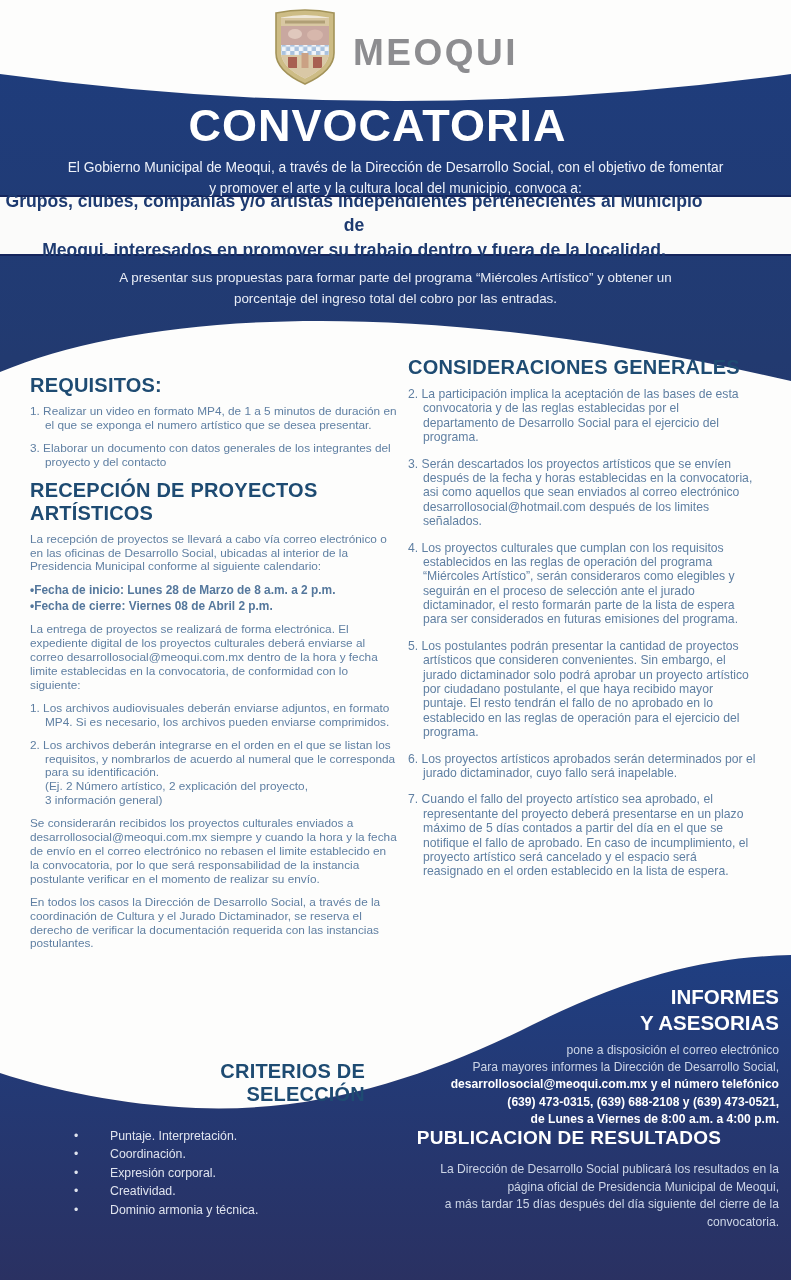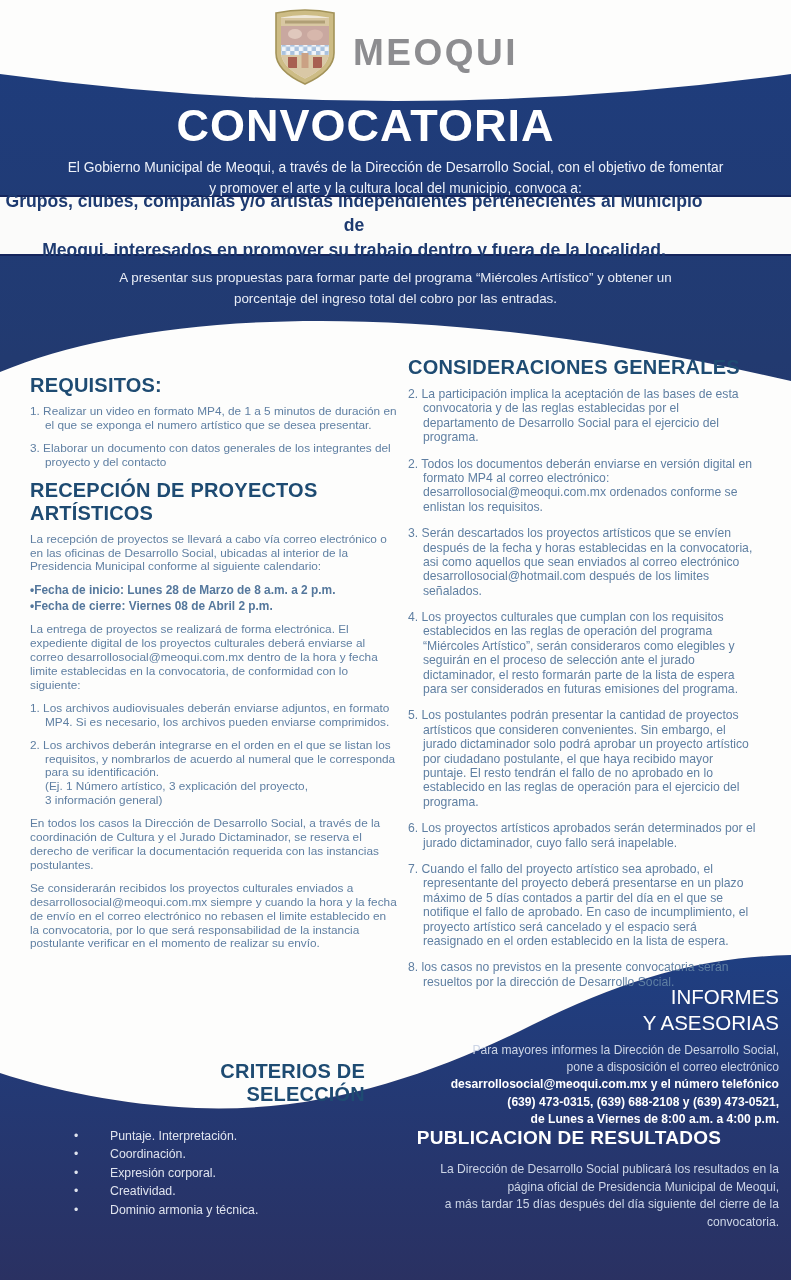--- a/index.html
+++ b/index.html
@@ -7,21 +7,21 @@
        font-family:"Liberation Sans",sans-serif;background:#272e5a}
   .abs{position:absolute}
   .bg-svg{position:absolute;left:0;top:0}
 
   
   .brand-row{left:0;top:8px;width:791px;display:flex;justify-content:center;
              align-items:center;gap:16px}
   .brand-text{font-size:37px;font-weight:bold;color:#8d8d90;letter-spacing:2.5px;margin-top:12px}
 
   
-  .title{left:4px;top:100px;width:723px;text-align:center;color:#ffffff;
+  .title{left:16px;top:100px;width:723px;text-align:center;color:#ffffff;
          font-size:45px;font-weight:bold;letter-spacing:1px}
   .subtitle{left:0;top:158px;width:791px;text-align:center;color:#eef2fa;
             font-size:13.8px;line-height:1.5;white-space:pre-line}
   .band-head{left:0;top:197px;width:708px;height:57px;display:flex;align-items:center;
              justify-content:center}
   .band-head span{width:100%;text-align:center;color:#1d3a70;font-weight:bold;
                   font-size:17.6px;line-height:1.38;white-space:pre-line}
   .program{left:0;top:268px;width:791px;text-align:center;color:#e9edf6;
            font-size:13.4px;line-height:1.55;white-space:pre-line}
 
@@ -40,21 +40,21 @@
   .mb{margin-bottom:9px}
 
   
   .criterios-title{left:55px;top:1060px;width:310px;text-align:right;margin:0}
   .crit-list{left:62px;top:1127px;width:345px}
   .crit-item{display:flex;color:#dfe3ee;font-size:12.3px;line-height:1.5}
   .crit-bullet{width:48px;padding-left:12px;box-sizing:border-box;flex:none}
 
   
   .informes-title{right:12px;top:984px;width:320px;text-align:right;color:#ffffff;
-                  font-weight:normal;font-size:20.5px;line-height:1.25;white-space:pre-line}
+                  font-weight:bold;font-size:20.5px;line-height:1.25;white-space:pre-line}
   .informes-body{right:12px;top:1042px;width:390px;text-align:right;
                  font-size:12.1px;line-height:1.42}
   .line-normal{display:block;color:#ccd5e6}
   .line-bold{display:block;color:#ffffff;font-weight:bold}
   .pub-title{right:12px;top:1127px;width:420px;text-align:center;color:#ffffff;
              font-weight:bold;font-size:19px;letter-spacing:.3px}
   .pub-body{right:12px;top:1161px;width:420px;text-align:right;color:#ccd5e6;
             font-size:12.1px;line-height:1.45;white-space:pre-line}
 </style>
 </head>
@@ -134,36 +134,34 @@
     <div class="body-text num-item">3. Elaborar un documento con datos generales de los integrantes del proyecto y del contacto</div>
 
     <h2 class="sec-title mt">RECEPCIÓN DE PROYECTOS
 ARTÍSTICOS</h2>
     <p class="body-text para">La recepción de proyectos se llevará a cabo vía correo electrónico o en las oficinas de Desarrollo Social, ubicadas al interior de la Presidencia Municipal conforme al siguiente calendario:</p>
     <div class="bold-line">•Fecha de inicio: Lunes 28 de Marzo de 8 a.m. a 2 p.m.</div>
     <div class="bold-line mb">•Fecha de cierre: Viernes 08 de Abril 2 p.m.</div>
     <p class="body-text para">La entrega de proyectos se realizará de forma electrónica. El expediente digital de los proyectos culturales deberá enviarse al correo desarrollosocial@meoqui.com.mx dentro de la hora y fecha limite establecidas en la convocatoria, de conformidad con lo siguiente:</p>
     <div class="body-text num-item">1. Los archivos audiovisuales deberán enviarse adjuntos, en formato MP4. Si es necesario, los archivos pueden enviarse comprimidos.</div>
     <div class="body-text num-item">2. Los archivos deberán integrarse en el orden en el que se listan los requisitos, y nombrarlos de acuerdo al numeral que le corresponda para su identificación.
-(Ej. 1 Número artístico, 3 explicación del proyecto,
+(Ej. 2 Número artístico, 2 explicación del proyecto,
 3 información general)</div>
+    <p class="body-text para">Se considerarán recibidos los proyectos culturales enviados a desarrollosocial@meoqui.com.mx siempre y cuando la hora y la fecha de envío en el correo electrónico no rebasen el limite establecido en la convocatoria, por lo que será responsabilidad de la instancia postulante verificar en el momento de realizar su envío.</p>
     <p class="body-text para">En todos los casos la Dirección de Desarrollo Social, a través de la coordinación de Cultura y el Jurado Dictaminador, se reserva el derecho de verificar la documentación requerida con las instancias postulantes.</p>
-    <p class="body-text para">Se considerarán recibidos los proyectos culturales enviados a desarrollosocial@meoqui.com.mx siempre y cuando la hora y la fecha de envío en el correo electrónico no rebasen el limite establecido en la convocatoria, por lo que será responsabilidad de la instancia postulante verificar en el momento de realizar su envío.</p>
   </section>
 
   <section class="abs col-right">
     <h2 class="sec-title">CONSIDERACIONES GENERALES</h2>
     <div class="body-text num-item">2. La participación implica la aceptación de las bases de esta convocatoria y de las reglas establecidas por el departamento de Desarrollo Social para el ejercicio del programa.</div>
-    <div class="body-text num-item">2. Todos los documentos deberán enviarse en versión digital en formato MP4 al correo electrónico: desarrollosocial@meoqui.com.mx ordenados conforme se enlistan los requisitos.</div>
     <div class="body-text num-item">3. Serán descartados los proyectos artísticos que se envíen después de la fecha y horas establecidas en la convocatoria, asi como aquellos que sean enviados al correo electrónico desarrollosocial@hotmail.com después de los limites señalados.</div>
     <div class="body-text num-item">4. Los proyectos culturales que cumplan con los requisitos establecidos en las reglas de operación del programa “Miércoles Artístico”, serán consideraros como elegibles y seguirán en el proceso de selección ante el jurado dictaminador, el resto formarán parte de la lista de espera para ser considerados en futuras emisiones del programa.</div>
     <div class="body-text num-item">5. Los postulantes podrán presentar la cantidad de proyectos artísticos que consideren convenientes. Sin embargo, el jurado dictaminador solo podrá aprobar un proyecto artístico por ciudadano postulante, el que haya recibido mayor puntaje. El resto tendrán el fallo de no aprobado en lo establecido en las reglas de operación para el ejercicio del programa.</div>
     <div class="body-text num-item">6. Los proyectos artísticos aprobados serán determinados por el jurado dictaminador, cuyo fallo será inapelable.</div>
     <div class="body-text num-item">7. Cuando el fallo del proyecto artístico sea aprobado, el representante del proyecto deberá presentarse en un plazo máximo de 5 días contados a partir del día en el que se notifique el fallo de aprobado. En caso de incumplimiento, el proyecto artístico será cancelado y el espacio será reasignado en el orden establecido en la lista de espera.</div>
-    <div class="body-text num-item">8. los casos no previstos en la presente convocatoria serán resueltos por la dirección de Desarrollo Social.</div>
   </section>
 
   <h2 class="abs sec-title criterios-title">CRITERIOS DE
 SELECCIÓN</h2>
   <div class="abs crit-list">
     <div class="crit-item">
       <span class="crit-bullet">•</span>
       <span>Puntaje. Interpretación.</span>
     </div>
     <div class="crit-item">
@@ -180,22 +178,22 @@
     </div>
     <div class="crit-item">
       <span class="crit-bullet">•</span>
       <span>Dominio armonia y técnica.</span>
     </div>
   </div>
 
   <div class="abs informes-title">INFORMES
 Y ASESORIAS</div>
   <div class="abs informes-body">
+    <span class="line-normal">pone a disposición el correo electrónico</span>
     <span class="line-normal">Para mayores informes la Dirección de Desarrollo Social,</span>
-    <span class="line-normal">pone a disposición el correo electrónico</span>
     <span class="line-bold">desarrollosocial@meoqui.com.mx y el número telefónico</span>
     <span class="line-bold">(639) 473-0315, (639) 688-2108 y (639) 473-0521,</span>
     <span class="line-bold">de Lunes a Viernes de 8:00 a.m. a 4:00 p.m.</span>
   </div>
   <div class="abs pub-title">PUBLICACION DE RESULTADOS</div>
   <div class="abs pub-body">La Dirección de Desarrollo Social publicará los resultados en la
 página oficial de Presidencia Municipal de Meoqui,
 a más tardar 15 días después del día siguiente del cierre de la
 convocatoria.</div>
 

